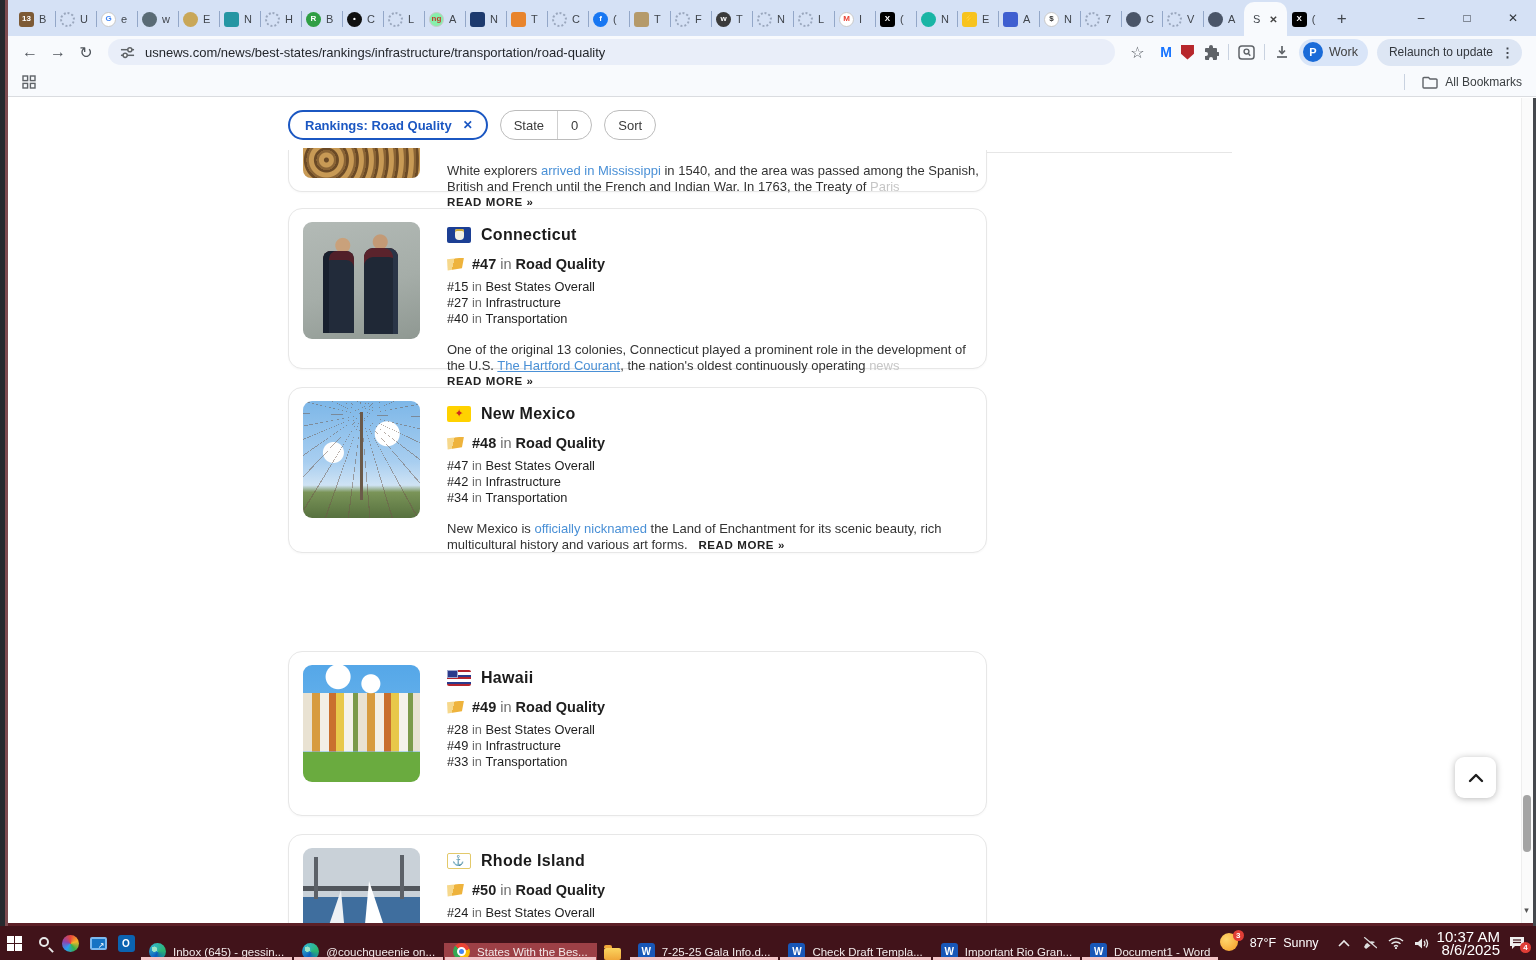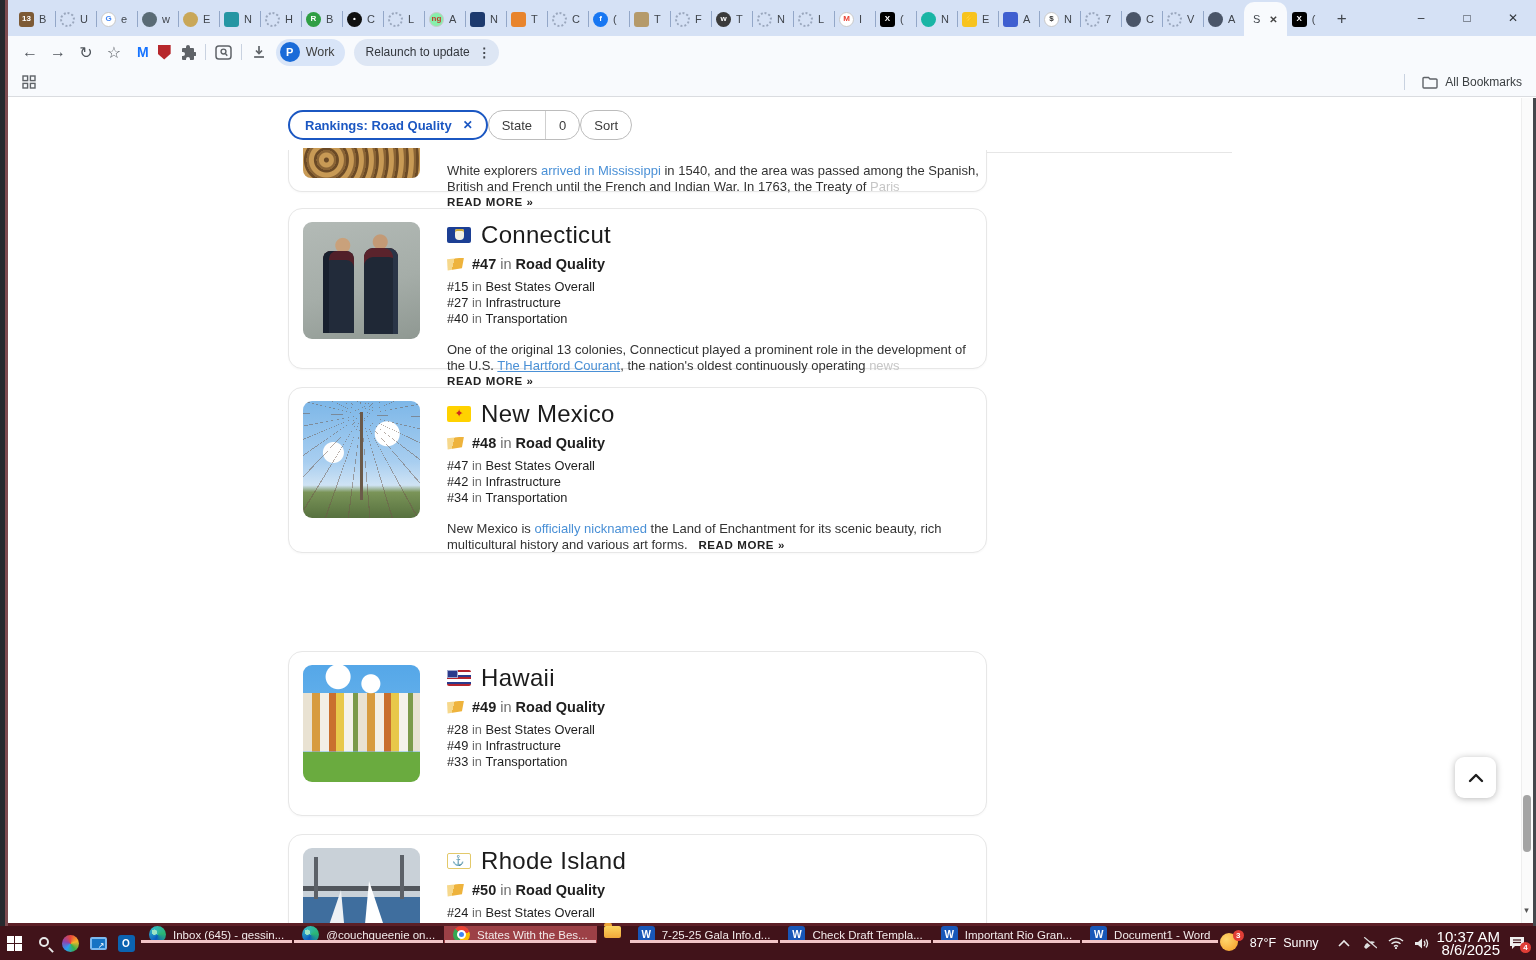--- a/index.html
+++ b/index.html
@@ -41,37 +41,37 @@
   .pill2{display:flex;align-items:center;background:#dde6f4;border-radius:14px;height:27px;padding:0 8px 0 12px;gap:8px;cursor:pointer}
   .pill2 .ptext{font-size:12px;color:#33373d}
   .kebab{font-size:13px;color:#41464d;font-weight:700}
 
   .bookmarksbar{position:absolute;left:8px;right:0;top:68px;height:29px;background:#f8fafd;border-bottom:1px solid #dadce0;display:flex;align-items:center;padding:0 14px}
   .allbm{margin-left:auto;display:flex;align-items:center;gap:7px;cursor:pointer}
   .allbm .t{font-size:12px;color:#3c4043}
 
   
   .page{position:absolute;left:8px;right:3px;top:98px;height:825px;background:#fff;overflow:hidden}
-  .filterrow{position:absolute;left:280px;top:12px;display:flex;z-index:3}
+  .filterrow{position:absolute;left:280px;top:12px;display:flex;gap:12px;z-index:3}
   .fpill{height:30px;border-radius:16px;display:inline-flex;align-items:center;background:#fff}
   .fpill.blue{border:2px solid #1b57c2;color:#1b57c2;font-weight:700;font-size:13px;padding:0 13px 0 15px;cursor:pointer}
   .fpill.blue .x{margin-left:11px;font-size:12px;font-weight:700}
   .fpill.gray{border:1px solid #bcbcbc;color:#3a3a3a;font-size:13px;cursor:pointer}
   .fpill .seg{padding:0 13px}
   .fpill .segdiv{width:1px;align-self:stretch;background:#cfcfcf}
   .divider{position:absolute;left:280px;top:54px;width:944px;height:1px;background:#e6e6e6;z-index:0}
 
   .card{position:absolute;left:280px;width:699px;background:#fff;border:1px solid #e7e7e7;border-radius:14px;z-index:2;box-shadow:0 1px 2px rgba(0,0,0,.03)}
   .card.partial{border-top:none;border-radius:0 0 14px 14px}
   .photo{position:absolute;left:14px;top:13px;width:117px;height:117px;border-radius:9px;overflow:hidden;cursor:pointer}
   .card.partial .photo{top:-2px;height:30px;border-radius:0 0 8px 8px}
   .cbody{position:absolute;left:158px;top:0;width:527px;padding-top:13px}
   .card.partial .cbody{top:-3px;width:540px;padding-top:0}
   .trow{display:flex;align-items:center;height:25px;margin-bottom:7px}
-  .sname{font-size:24px;font-weight:400;color:#1b1b1b;letter-spacing:.3px;cursor:pointer}
+  .sname{font-size:16px;font-weight:700;color:#1b1b1b;letter-spacing:.3px;cursor:pointer}
   .prank{display:flex;align-items:center;font-size:14.5px;color:#1e1e1e;height:20px;margin-bottom:4px}
   .prank b{font-weight:700}
   .prank i,.srank i{font-style:normal;color:#6e6e6e;white-space:pre}
   .srank{font-size:12.8px;color:#1e1e1e;height:16px;display:flex;align-items:center}
   .srank b{font-weight:400}
   .badge{width:17px;height:13px;margin-right:8px;background:linear-gradient(105deg,#f6d88c 0 38%,#eeb33c 38% 100%);clip-path:polygon(0 14%,100% 0,88% 82%,4% 100%);display:inline-block;flex:none}
   .desc{margin-top:16px;font-size:13px;line-height:15.5px;color:#333;width:100%}
   .dlink{color:#4a90d6;text-decoration:none;cursor:pointer}
   .dlink.u{text-decoration:underline}
   .fade{color:#c6c6c6}
@@ -280,20 +280,31 @@
         <div class="wc">–</div>
         <div class="wc">□</div>
         <div class="wc">✕</div>
       </div>
     </div>
 
     <div class="toolbar">
       <div class="navic">←</div>
       <div class="navic">→</div>
       <div class="navic">↻</div>
+      <div class="omnibox">
+        <svg width="15" height="15" viewBox="0 0 16 16" style="margin-right:10px;flex:none">
+          <g stroke="#5f6368" stroke-width="1.6" fill="none">
+            <line x1="1" y1="5" x2="15" y2="5"></line>
+              <circle cx="10.5" cy="5" r="2.2" fill="#f8fafd"></circle>
+            <line x1="1" y1="11" x2="15" y2="11"></line>
+              <circle cx="5.5" cy="11" r="2.2" fill="#f8fafd"></circle>
+          </g>
+        </svg>
+        <span class="urltext">usnews.com/news/best-states/rankings/infrastructure/transportation/road-quality</span>
+      </div>
       <div class="tb-right">
         <div class="navic">☆</div>
         <span class="mbm">M</span>
         <span class="shield"></span>
         <svg width="16" height="16" viewBox="0 0 16 16">
             <path fill="#5f6368" d="M8 1a2 2 0 0 0-2 2v1H3a1 1 0 0 0-1 1v3h1a2 2 0 1 1 0 4H2v3a1 1 0 0 0 1 1h3v-1a2 2 0 1 1 4 0v1h3a1 1 0 0 0 1-1v-3h1a2 2 0 1 0 0-4h-1V5a1 1 0 0 0-1-1h-3V3a2 2 0 0 0-2-2z"></path>
           </svg>
         <span class="tbsep"></span>
         <svg width="17" height="15" viewBox="0 0 18 16">
             <rect x="1" y="1" width="16" height="14" rx="3" fill="none" stroke="#5f6368" stroke-width="1.6"></rect>
@@ -502,21 +513,21 @@
       </div>
     <div class="tbtn">
         <span class="appic ic-copilot"></span>
       </div>
     <div class="tbtn">
         <span class="ic-cast"></span>
       </div>
     <div class="tbtn">
         <span class="appic ic-outlook"></span>
       </div>
-    <div id="taskwindows" style="display:flex;align-items:flex-start">
+    <div id="taskwindows" style="display:flex;align-items:flex-end">
         <div class="twin">
           <span class="appic ic-edge"></span>
           <span class="wlabel">Inbox (645) - gessin...</span>
           <span class="underline"></span>
         </div>
         <div class="twin">
           <span class="appic ic-edge"></span>
           <span class="wlabel">@couchqueenie on...</span>
           <span class="underline"></span>
         </div>

